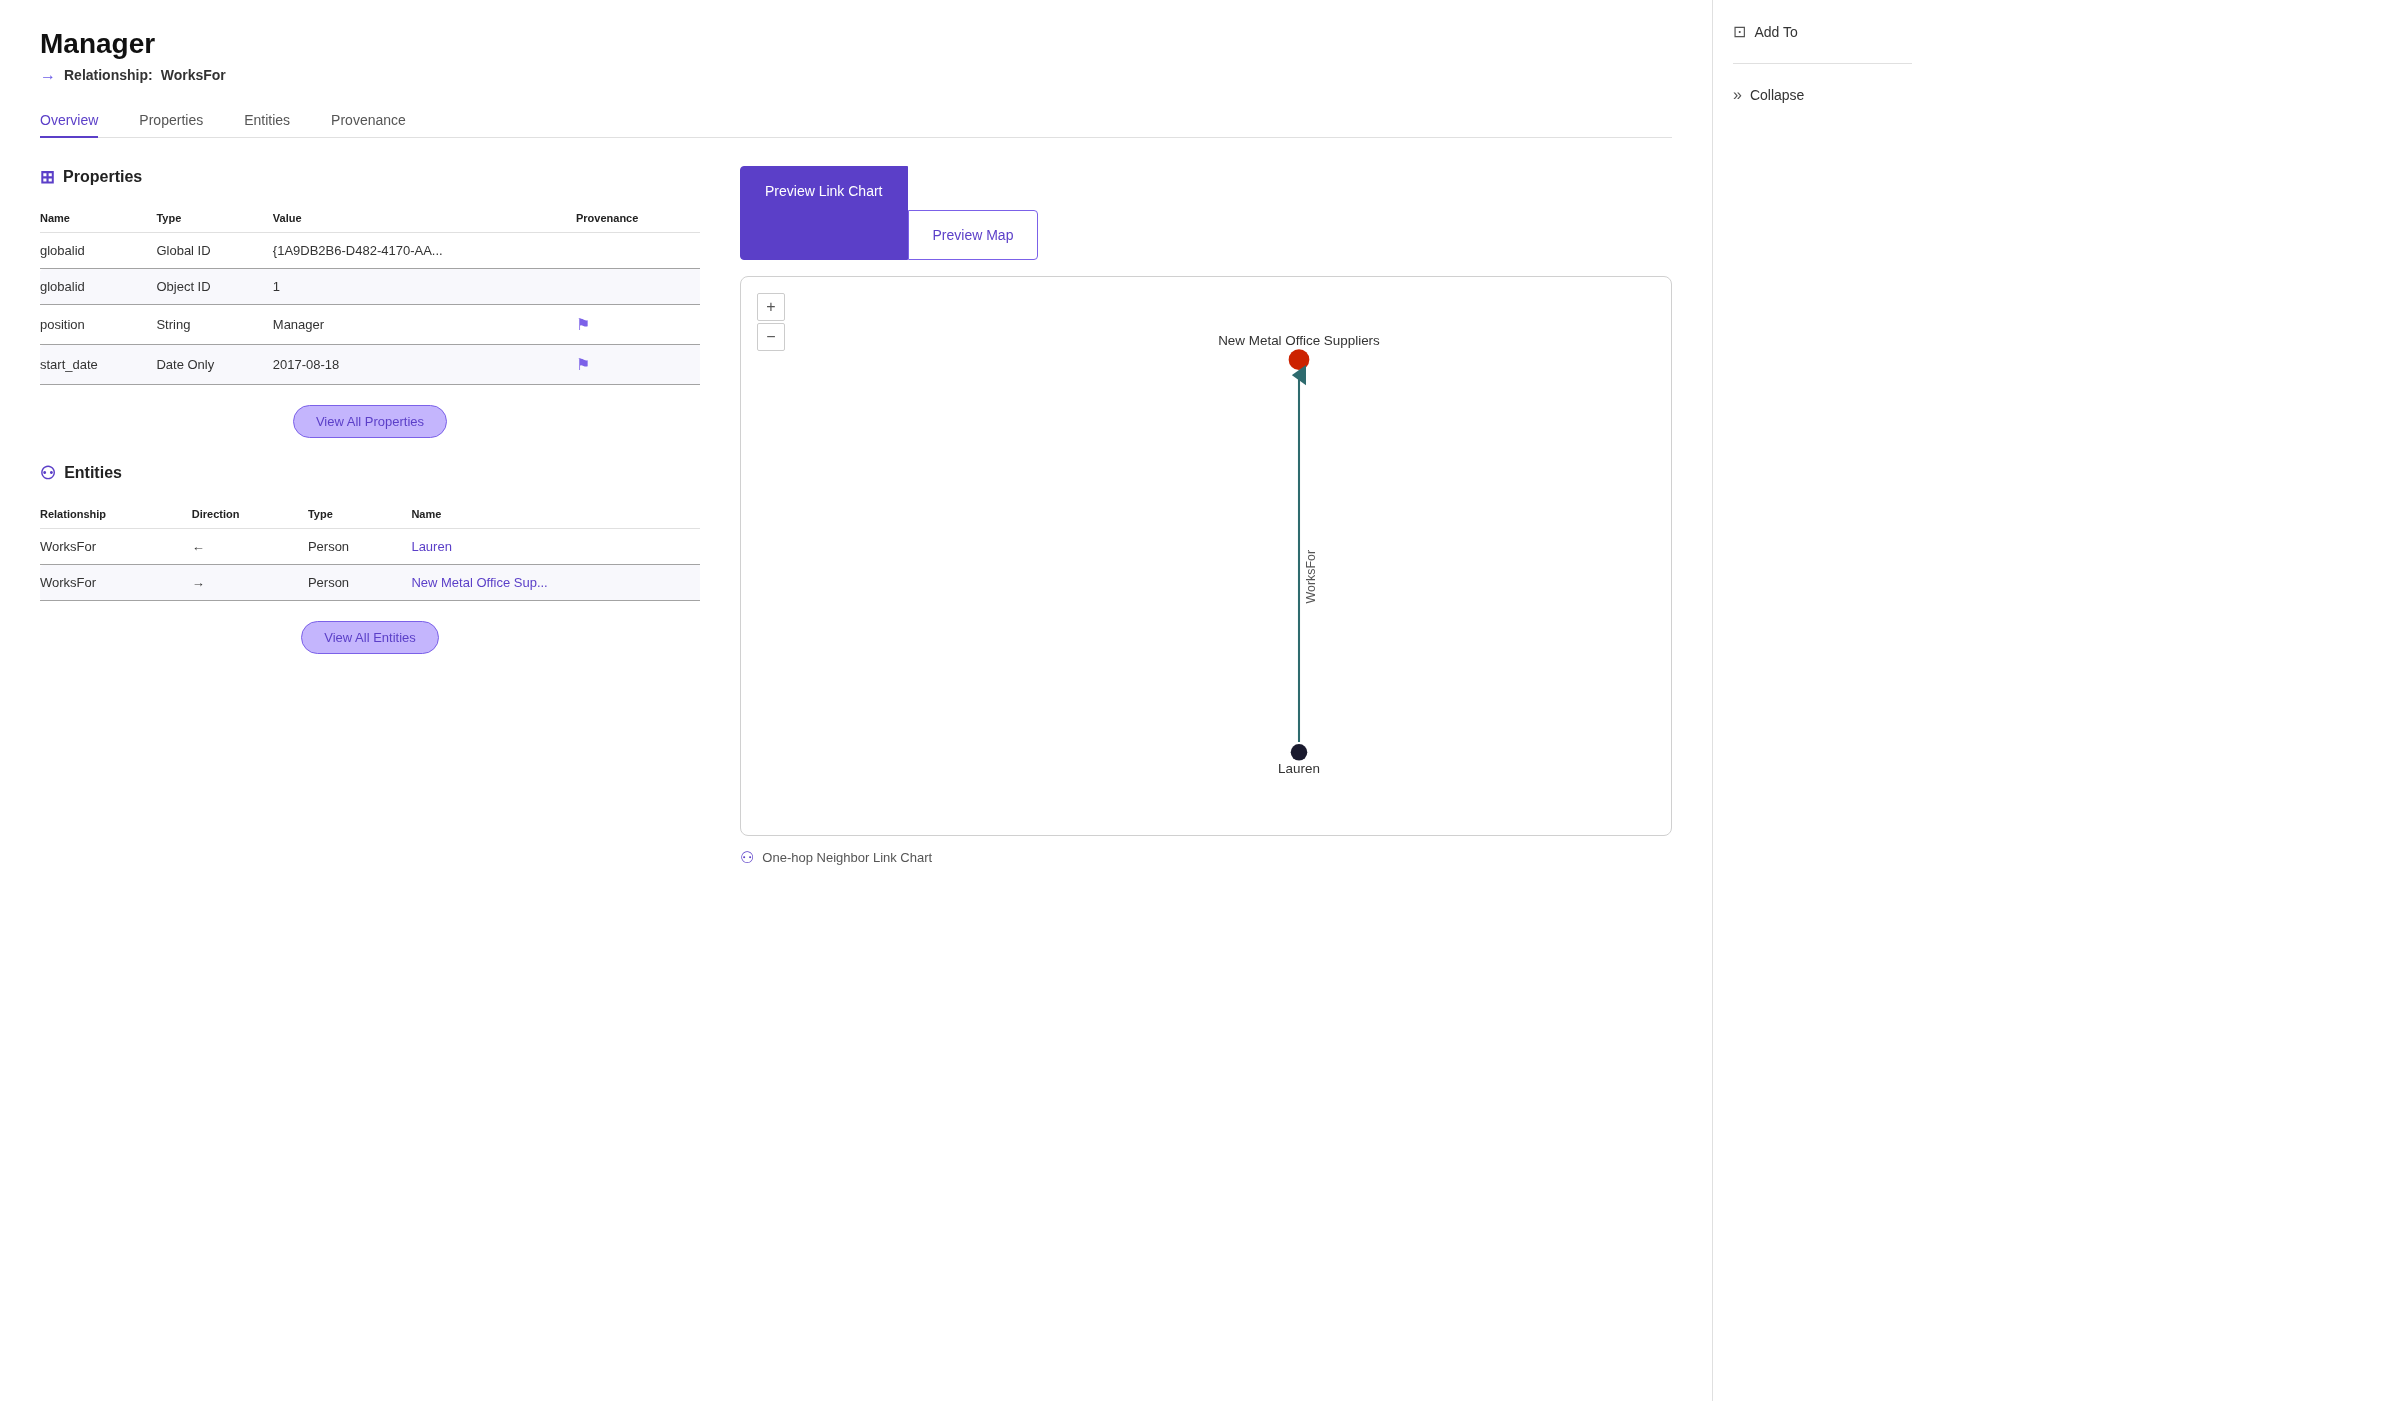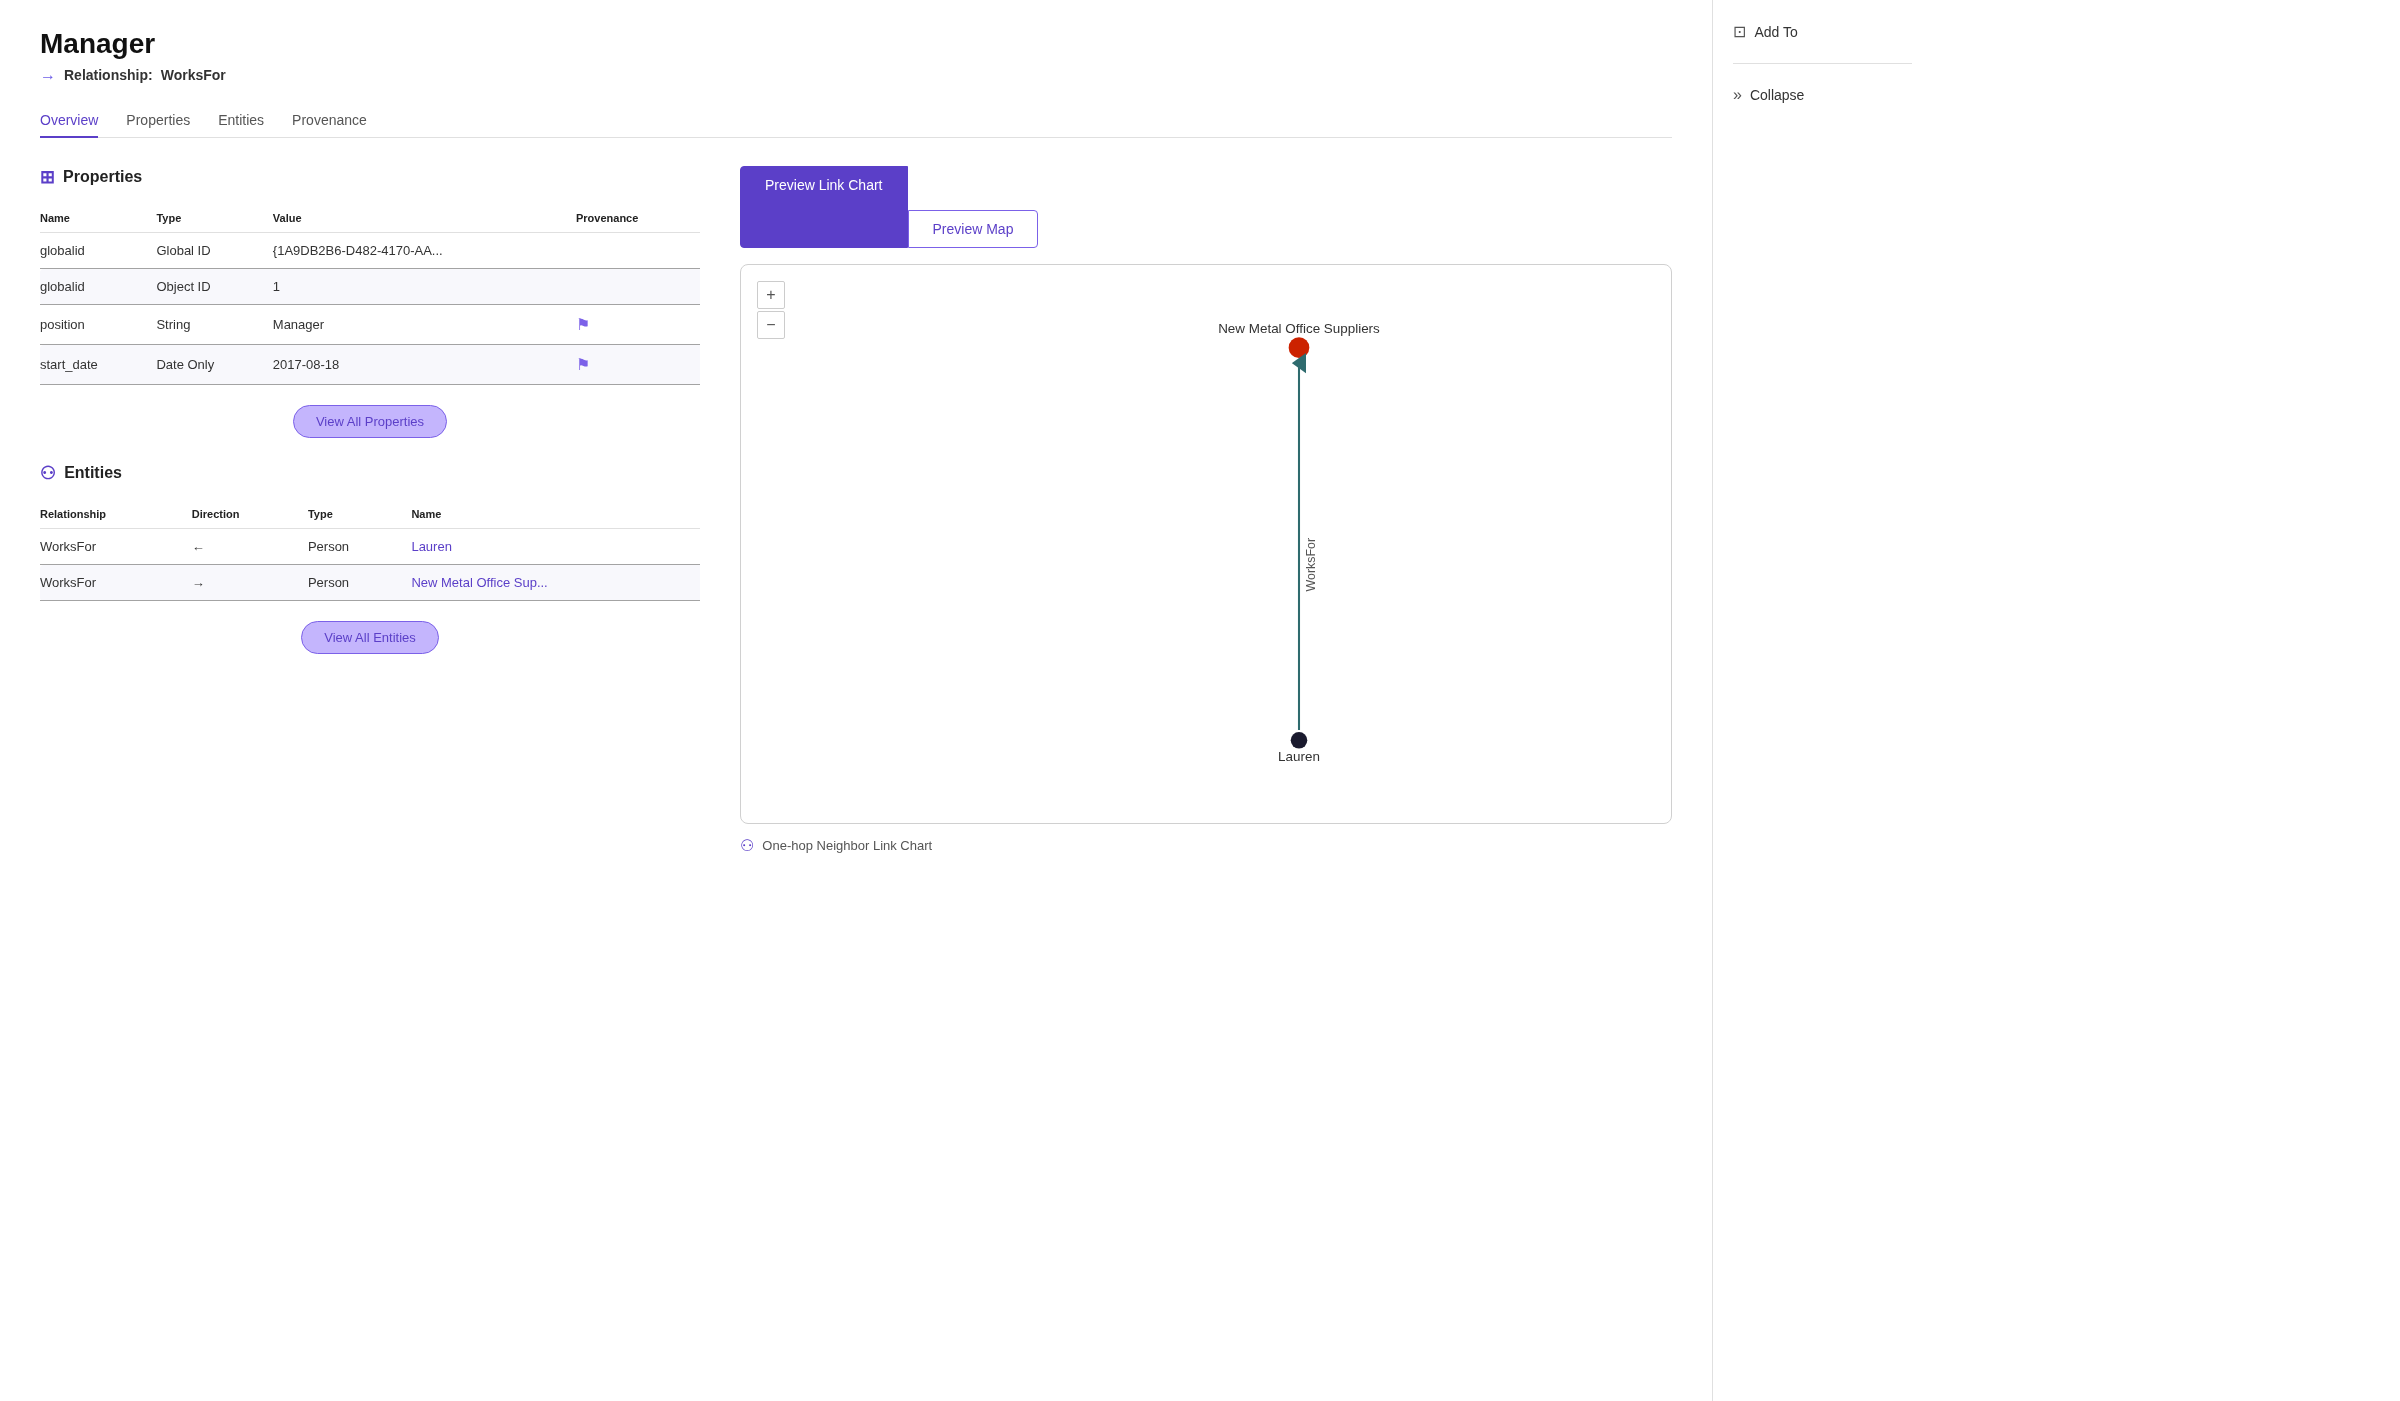--- a/index.html
+++ b/index.html
@@ -43,21 +43,21 @@
       color: #333;
       margin-bottom: 20px;
     }
     .relationship-arrow {
       color: #6c5ce7;
       font-size: 16px;
     }
     
     .tabs {
       display: flex;
-      gap: 28px;
+      gap: 41px;
       border-bottom: 1px solid #e0e0e0;
       margin-bottom: 28px;
     }
     .tab {
       padding: 8px 0;
       font-size: 14px;
       color: #555;
       cursor: pointer;
       border-bottom: 2px solid transparent;
       margin-bottom: -1px;
@@ -141,21 +141,21 @@
       margin: 10px auto 24px auto;
       display: block;
       width: fit-content;
     }
     
     .preview-tabs {
       display: flex;
       margin-bottom: 16px;
     }
     .preview-tab {
-      padding: 10px 24px;
+      padding: 16px 24px;
       font-size: 14px;
       cursor: pointer;
       border: 1px solid #7b61e8;
       background: #fff;
       color: #5b3fc8;
     }
     .preview-tab:first-child {
       border-radius: 4px 0 0 4px;
     }
     .preview-tab:last-child {

